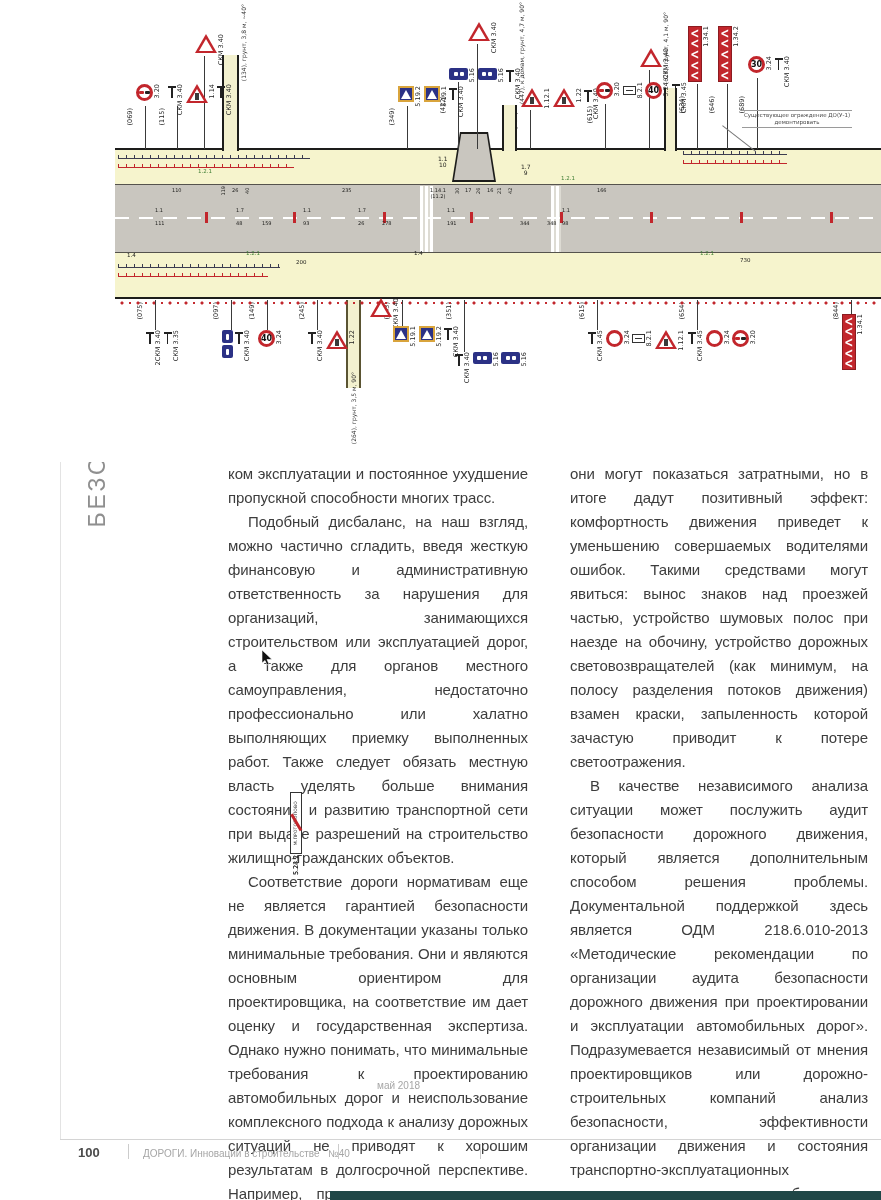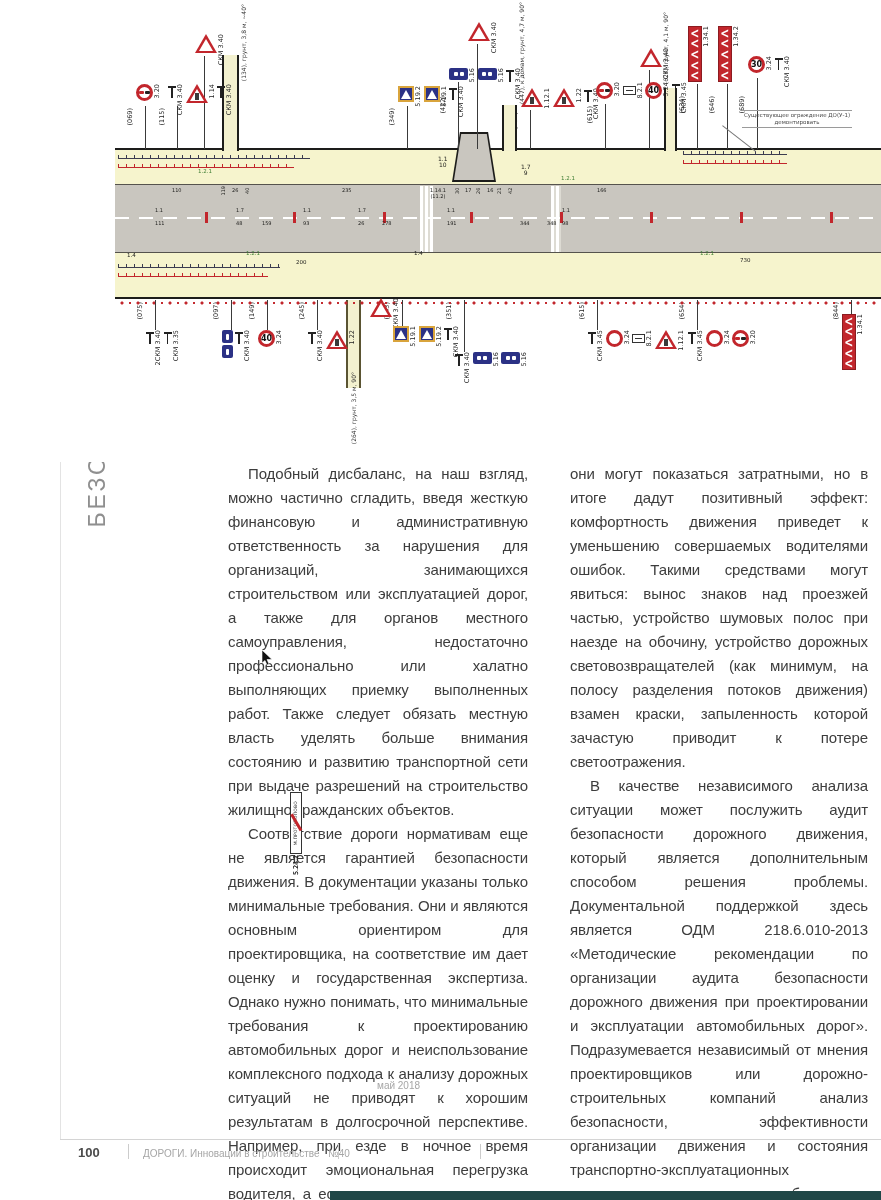--- a/index.html
+++ b/index.html
@@ -571,20 +571,21 @@
       <div class="rnum" style="color: rgb(62, 125, 51); font-size: 5.5px; position: absolute; left: 700px; top: 251px;">1.2.1</div>
       <div class="rnum" style="font-size: 5.5px; position: absolute; left: 740px; top: 258px;">730</div>
       <div class="demolish" style="position: absolute; left: 742px; top: 110px;">
         <div>Существующее ограждение ДО(У-1)</div>
         <div>демонтировать</div>
       </div>
       <div class="leader" style="position: absolute; left: 718px; top: 138px;"></div>
     </div>
 
   <div class="col" id="col1">
+    <p class="cont">ком эксплуатации и постоянное ухудшение пропускной способности многих трасс.</p>
     <p>Подобный дисбаланс, на наш взгляд, можно частично сгладить, введя жесткую финансовую и административную ответственность за нарушения для организаций, занимающихся строительством или эксплуатацией дорог, а также для органов местного самоуправления, недостаточно профессионально или халатно выполняющих приемку выполненных работ. Также следует обязать местную власть уделять больше внимания состоянию и развитию транспортной сети при выдаче разрешений на строительство жилищно-гражданских объектов.</p>
     <p>Соответствие дороги нормативам еще не является гарантией безопасности движения. В документации указаны только минимальные требования. Они и являются основным ориентиром для проектировщика, на соответствие им дает оценку и государственная экспертиза. Однако нужно понимать, что минимальные требования к проектированию автомобильных дорог и неиспользование комплексного подхода к анализу дорожных ситуаций не приводят к хорошим результатам в долгосрочной перспективе. Например, при езде в ночное время происходит эмоциональная перегрузка водителя, а если к тому же местами еле видна разметка и непонятно, где край проезжей части и начало обочины, это доставляют человеку дополнительный стресс, что приводит к переутомлению и совершению ошибок на дорогах.</p>
 
   </div>
   <div class="col" id="col2">
     <p class="cont">они могут показаться затратными, но в итоге дадут позитивный эффект: комфортность движения приведет к уменьшению совершаемых водителями ошибок. Такими средствами могут явиться: вынос знаков над проезжей частью, устройство шумовых полос при наезде на обочину, устройство дорожных световозвращателей (как минимум, на полосу разделения потоков движения) взамен краски, запыленность которой зачастую приводит к потере светоотражения.</p>
     <p>В качестве независимого анализа ситуации может послужить аудит безопасности дорожного движения, который является дополнительным способом решения проблемы. Документальной поддержкой здесь является ОДМ 218.6.010-2013 «Методические рекомендации по организации аудита безопасности дорожного движения при проектировании и эксплуатации автомобильных дорог». Подразумевается независимый от мнения проектировщиков или дорожно-строительных компаний анализ безопасности, эффективности организации движения и состояния транспортно-эксплуатационных характеристик, способствующих совершению ДТП.</p>
 
   </div>
 

